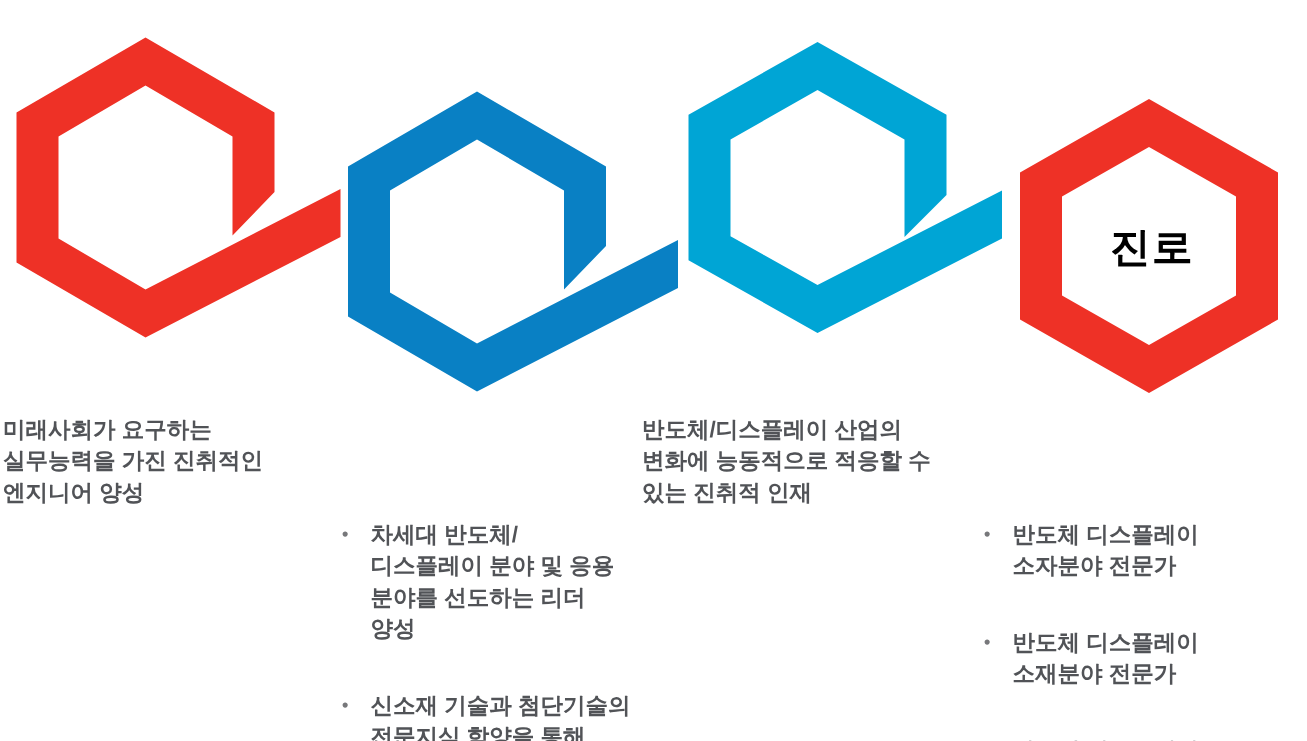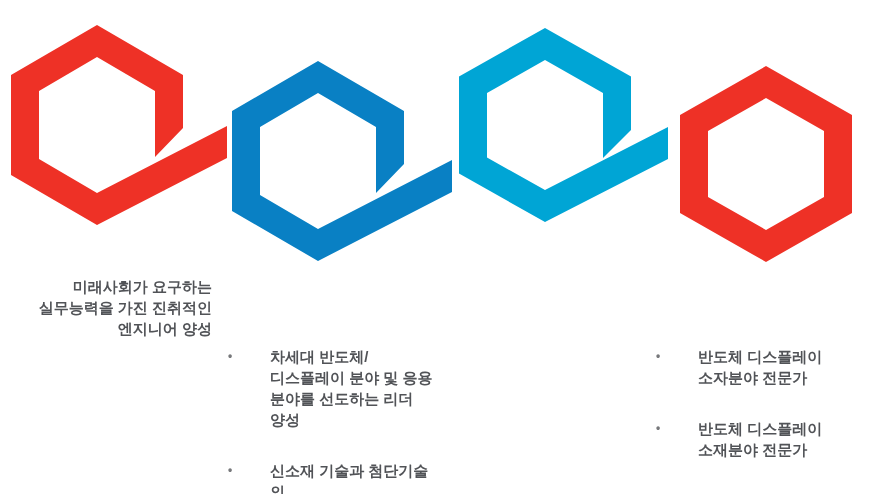--- a/index.html
+++ b/index.html
@@ -22,43 +22,44 @@
     white-space:pre-line;
   }
   .desc{
     position:absolute;
     font-size:15px;
     line-height:21px;
     font-weight:600;
     color:#515357;
     white-space:pre-line;
   }
-  .desc.centered{text-align:right;}
+  .desc.centered{text-align:left;}
   .bullet-item{display:flex;margin-bottom:9px;}
   .bullet-dot{
     flex:0 0 19px;
     width:19px;
     color:#77787b;
     font-size:12px;
     line-height:21px;
   }
-  .bullet-text{flex:1;white-space:pre-line;margin-left:23px;}
+  .bullet-text{flex:1;white-space:pre-line;}
 </style>
 </head>
 <body>
 
 <div class="canvas">
 
   <svg class="hex-graphic" width="871" height="300" viewBox="0 0 871 300">
     <path d="M97,225 L11,175 L11,75 L97,25 L183,75 L183,128 L155,157 L155,91 L97,57 L39,91 L39,159 L97,193 L227,126 L227,158 Z" fill="#ee3126"></path>
     <path d="M318,261 L232,211 L232,111 L318,61 L404,111 L404,164 L376,193 L376,127 L318,93 L260,127 L260,195 L318,229 L452,160 L452,192 Z" fill="#0980c4"></path>
     <path d="M545,222 L459,173.5 L459,76.5 L545,28 L631,76.5 L631,130 L603,158 L603,93 L545,60 L487,93 L487,157.5 L545,190 L668,127 L668,159 Z" fill="#00a5d5"></path>
     <path fill-rule="evenodd" d="M766,66 L852,115 L852,213 L766,262 L680,213 L680,115 Z M766,98 L824,131 L824,197 L766,230 L708,197 L708,131 Z" fill="#ee3126"></path>
   </svg>
 
+  <div class="hex-label" style="left:688px;top:148px;width:160px;">진로</div>
 
   <div class="desc centered" style="left:2px;top:276px;width:210px;">미래사회가 요구하는
 실무능력을 가진 진취적인
 엔지니어 양성</div>
 
   <div class="desc" style="left:228px;top:325px;width:212px;">
     <div class="bullet-item">
       <span class="bullet-dot">•</span>
       <span class="bullet-text">차세대 반도체/
 디스플레이 분야 및 응용
@@ -67,20 +68,23 @@
     </div>
     <div class="bullet-item">
       <span class="bullet-dot">•</span>
       <span class="bullet-text">신소재 기술과 첨단기술의
 전문지식 함양을 통해
 지역산업 발전에 공헌하는
 실무형 엔지니어 양성</span>
     </div>
   </div>
 
+  <div class="desc centered" style="left:428px;top:276px;width:236px;">반도체/디스플레이 산업의
+변화에 능동적으로 적응할 수
+있는 진취적 인재</div>
 
   <div class="desc" style="left:656px;top:325px;width:205px;">
     <div class="bullet-item">
       <span class="bullet-dot">•</span>
       <span class="bullet-text">반도체 디스플레이
 소자분야 전문가</span>
     </div>
     <div class="bullet-item">
       <span class="bullet-dot">•</span>
       <span class="bullet-text">반도체 디스플레이

